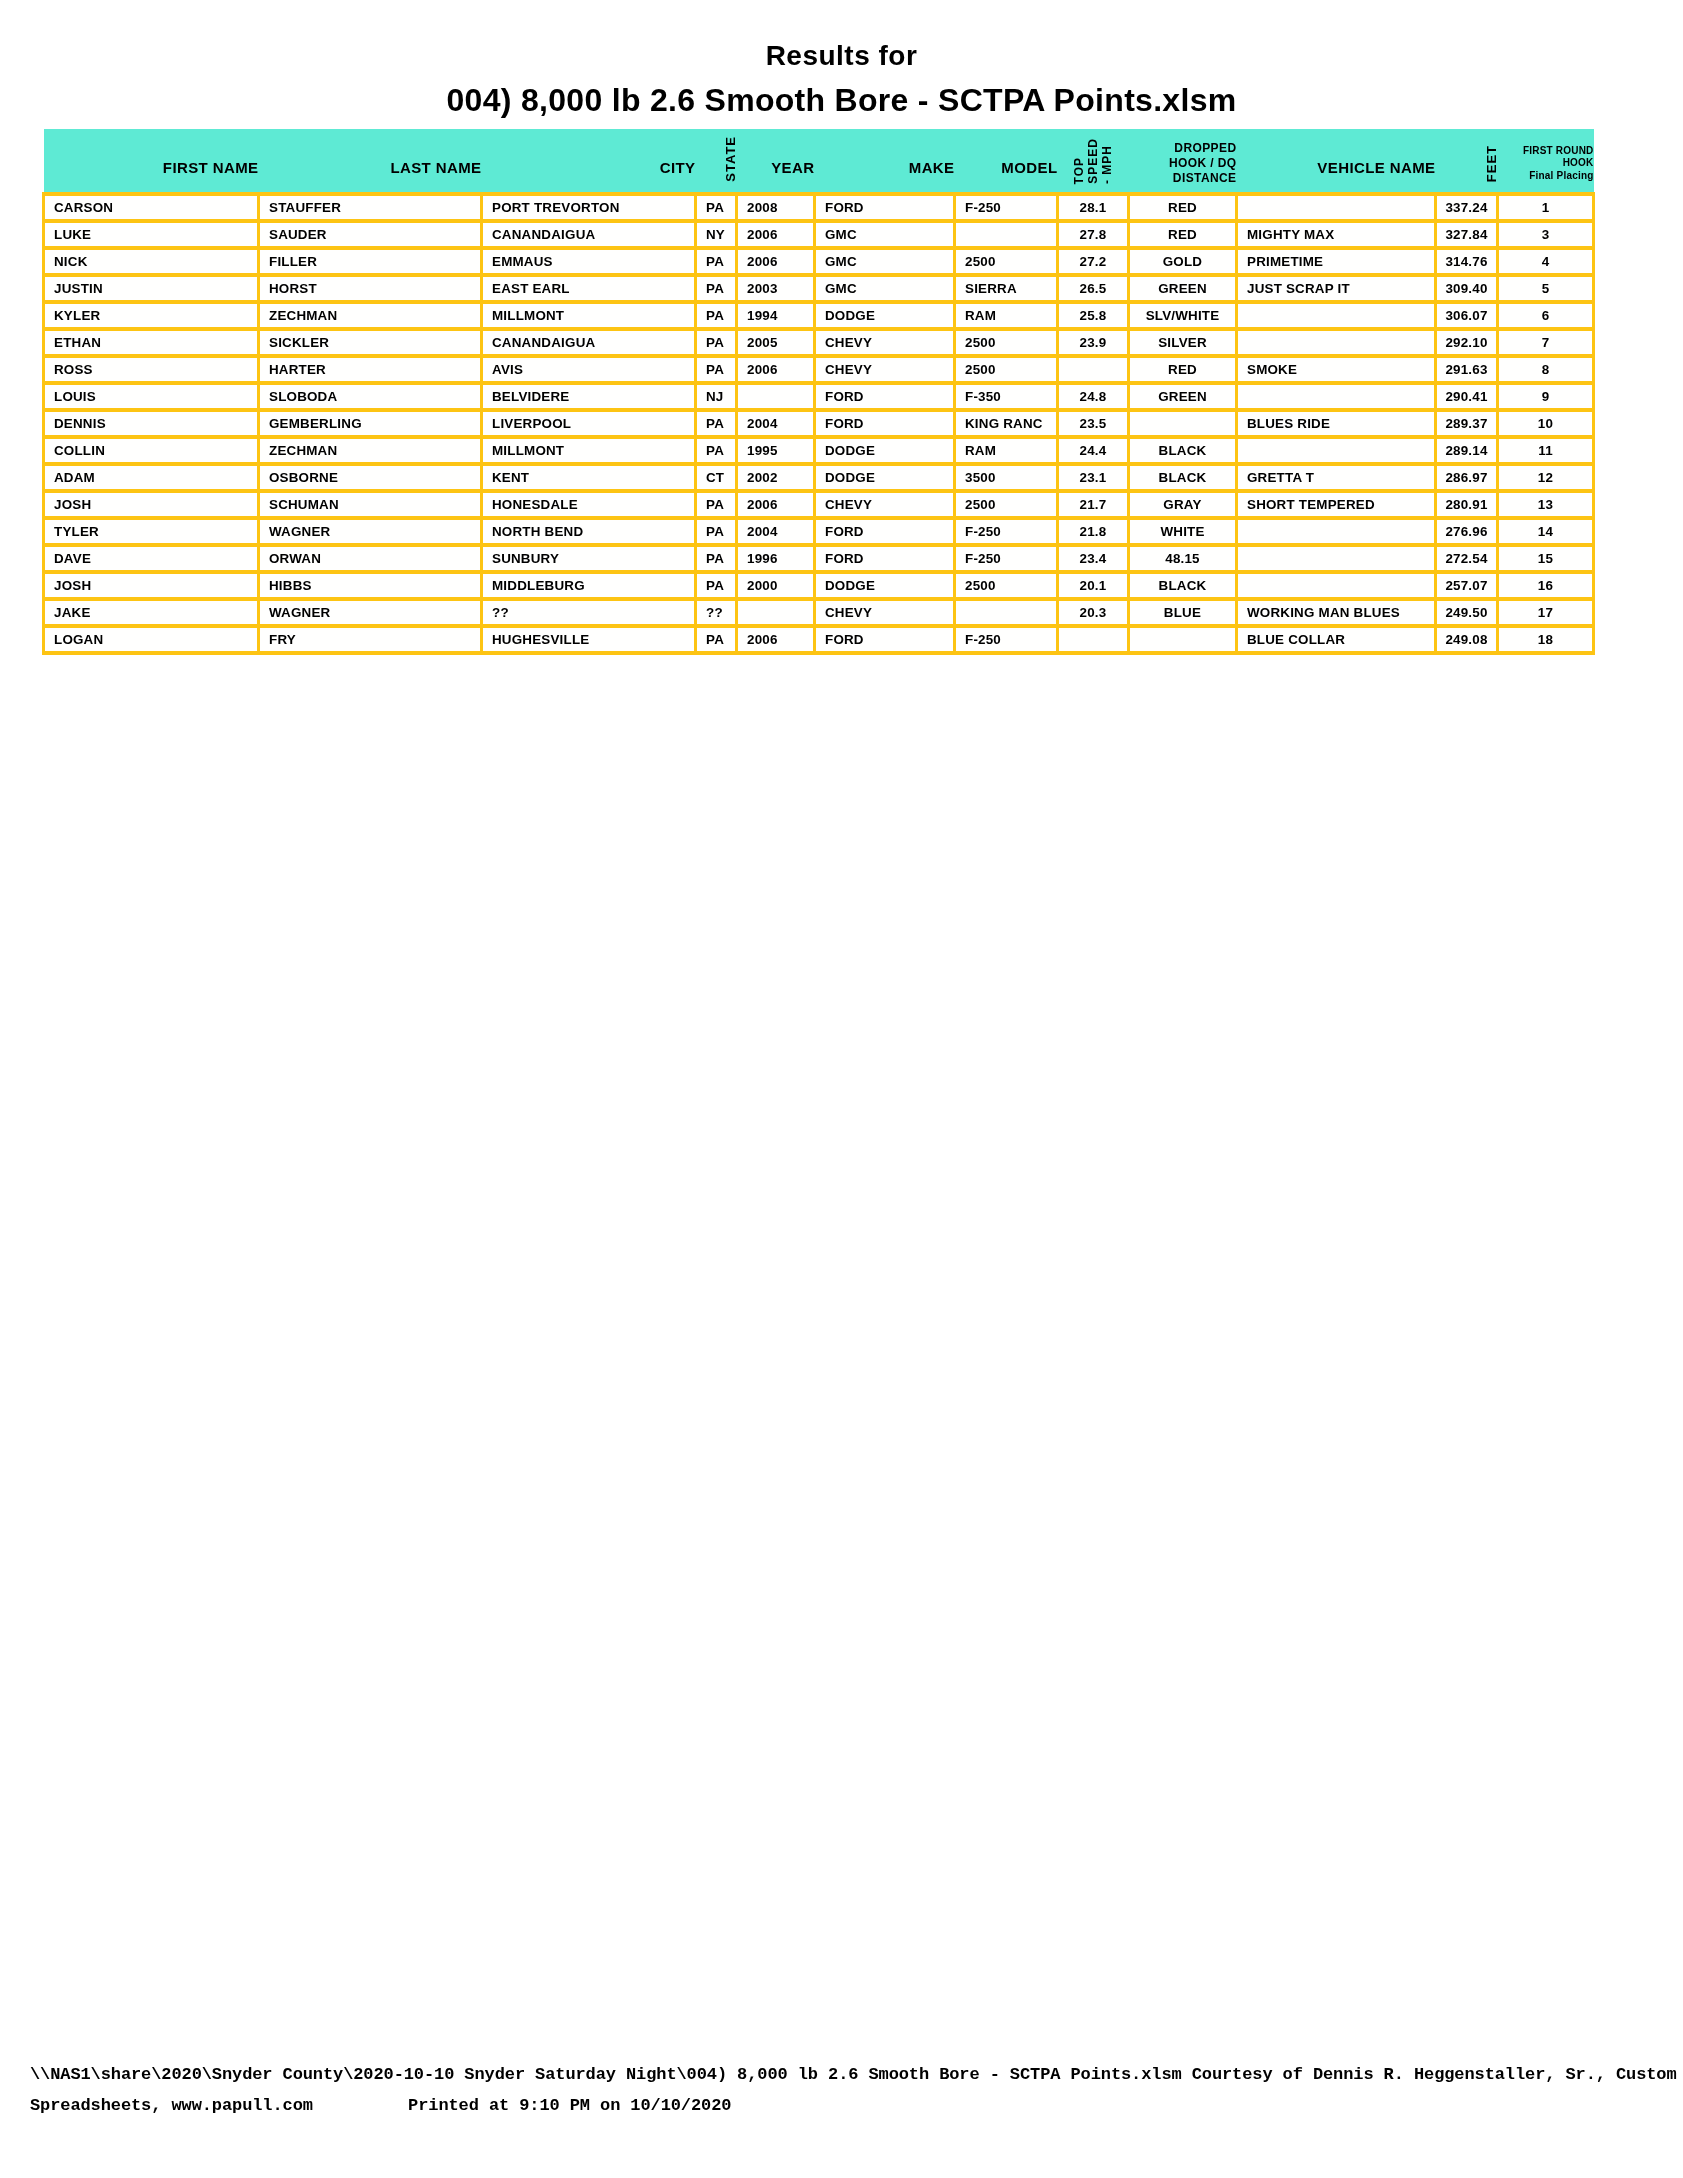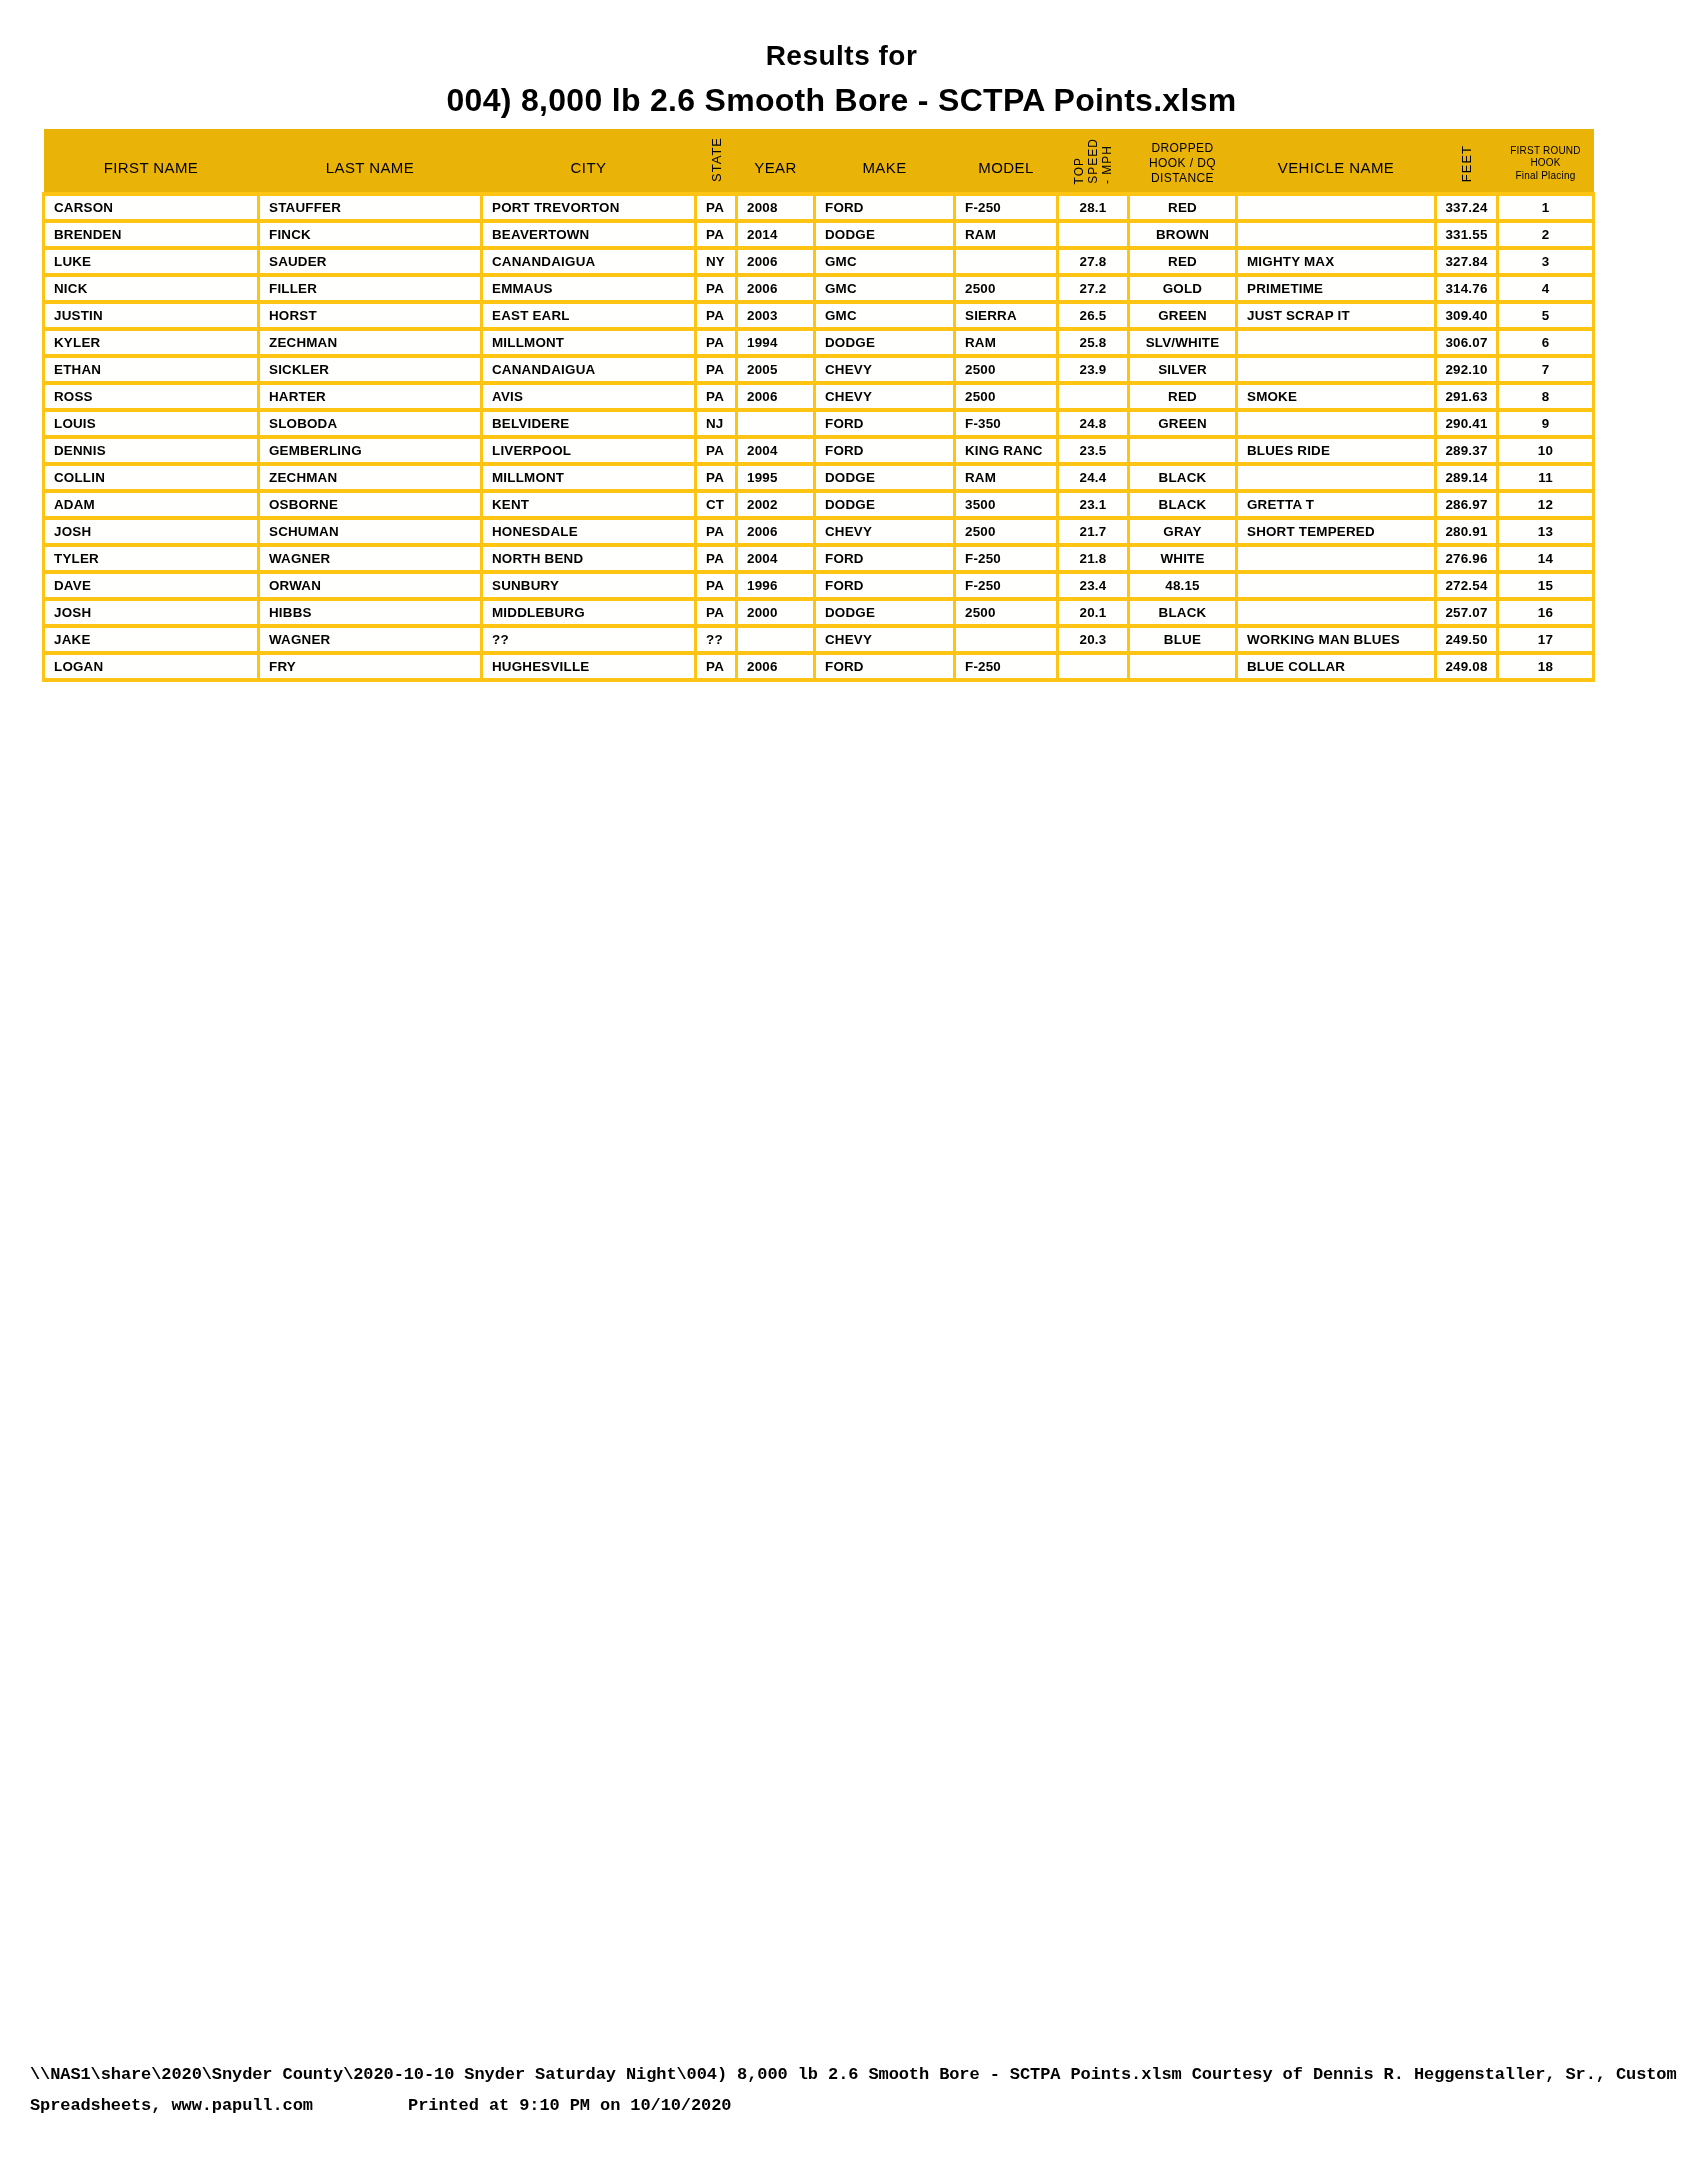--- a/index.html
+++ b/index.html
@@ -19,24 +19,24 @@
   .title-line2 { font-size: 32px; font-weight: bold; margin-top: 10px; letter-spacing: 0.3px; }
 
   
   table.results {
     position: absolute; left: 42px; top: 129px;
     width: 1549px;
     border-collapse: collapse;
     table-layout: fixed;
   }
   thead th {
-    border: 0; background: #eab308;
+    border: 0; background: #5eead4;
     vertical-align: bottom;
-    font-weight: normal;
-    text-align: center;
+    font-weight: bold;
+    text-align: right;
     height: 65px;
     padding: 0 0 0 0;
   }
   th .hh { display: block; font-size: 15px; letter-spacing: 0.4px; padding-bottom: 16px; }
   
   th .vtext {
     display: inline-block;
     writing-mode: vertical-rl;
     transform: rotate(180deg);
     font-size: 13px;
@@ -160,34 +160,20 @@
       <td class="al">2008</td>
       <td class="al">FORD</td>
       <td class="al">F-250</td>
       <td class="ac">28.1</td>
       <td class="ac">RED</td>
       <td class="al"></td>
       <td class="ac">337.24</td>
       <td class="ac">1</td>
     </tr>
         <tr>
-      <td class="al">BRENDEN</td>
-      <td class="al">FINCK</td>
-      <td class="al">BEAVERTOWN</td>
-      <td class="al">PA</td>
-      <td class="al">2014</td>
-      <td class="al">DODGE</td>
-      <td class="al">RAM</td>
-      <td class="ac"></td>
-      <td class="ac">BROWN</td>
-      <td class="al"></td>
-      <td class="ac">331.55</td>
-      <td class="ac">2</td>
-    </tr>
-        <tr>
       <td class="al">LUKE</td>
       <td class="al">SAUDER</td>
       <td class="al">CANANDAIGUA</td>
       <td class="al">NY</td>
       <td class="al">2006</td>
       <td class="al">GMC</td>
       <td class="al"></td>
       <td class="ac">27.8</td>
       <td class="ac">RED</td>
       <td class="al">MIGHTY MAX</td>

